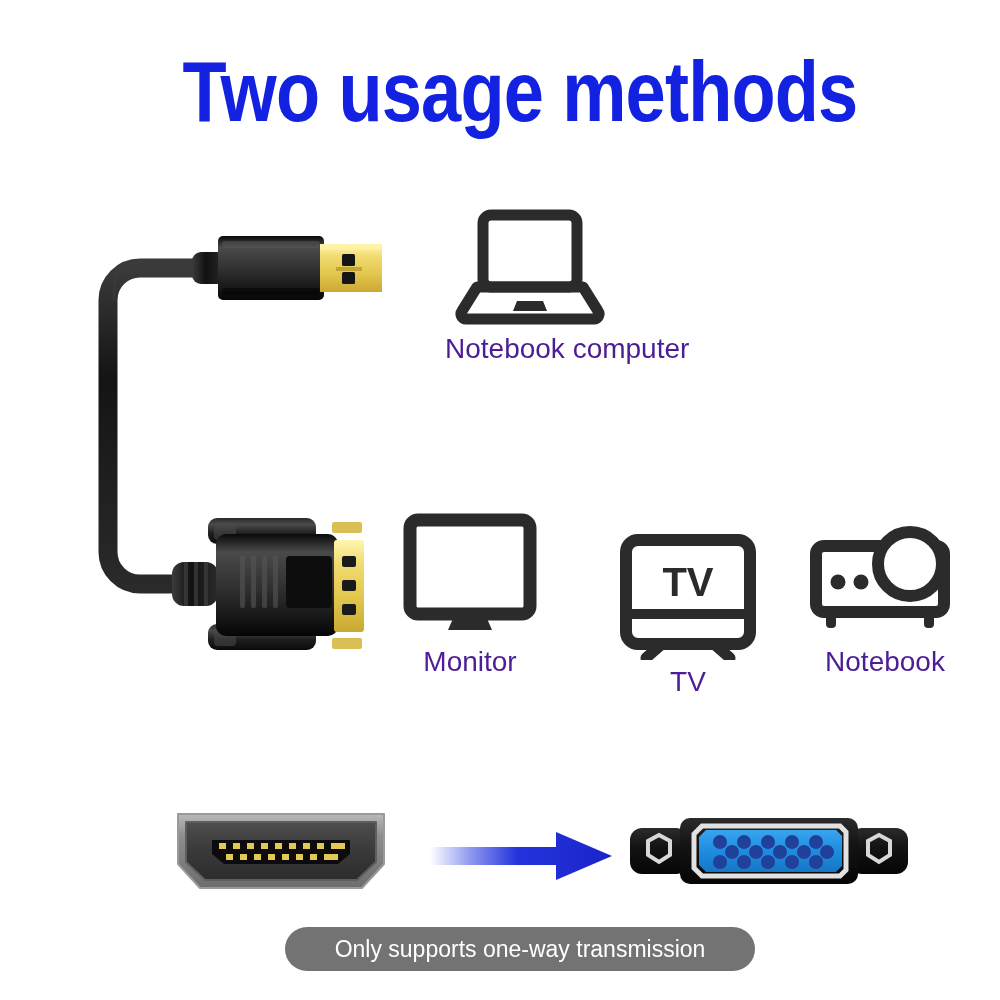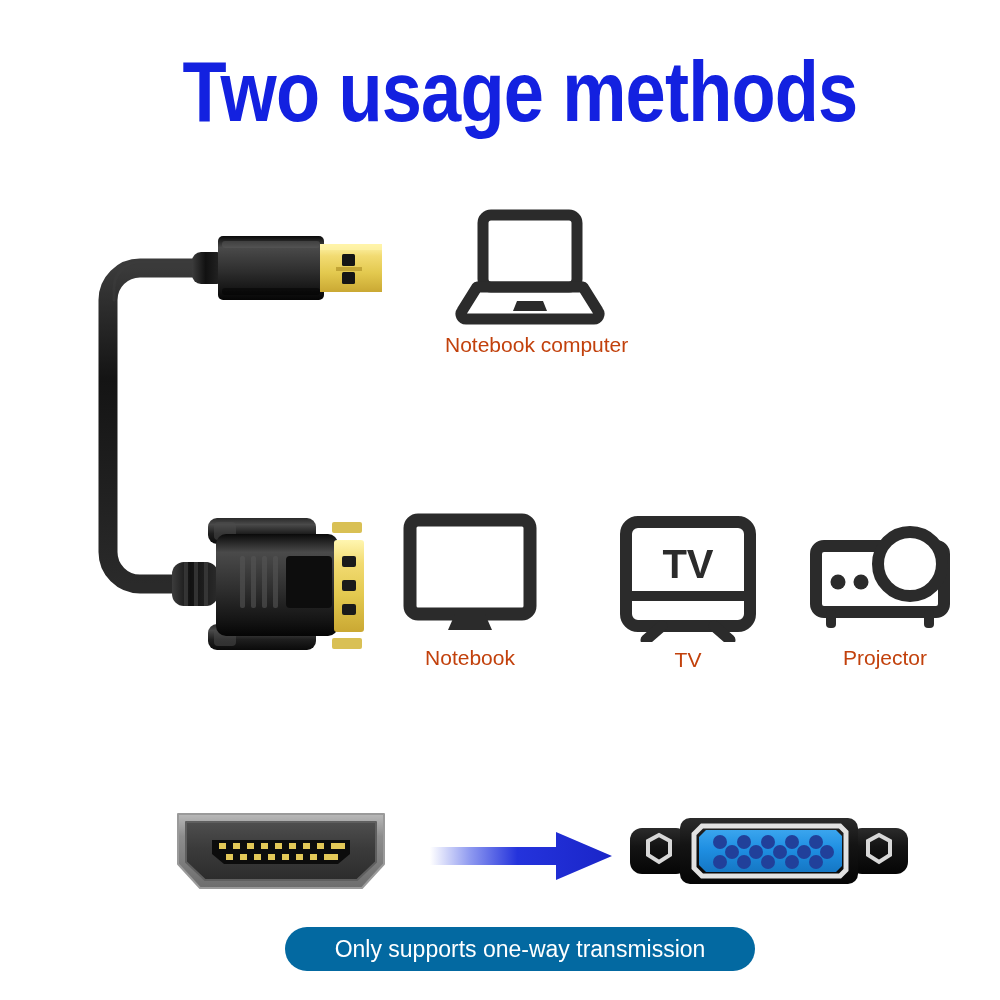--- a/index.html
+++ b/index.html
@@ -25,41 +25,41 @@
     transform:scaleX(0.84);
     transform-origin:50% 50%;
     white-space:nowrap;
     line-height:1.0;
   }
 
   
   .icon-item{position:absolute;text-align:center;}
   .icon-box{display:flex;align-items:center;justify-content:center;}
   .icon-label{
-    font-size:21px;
-    color:#c2410c;
+    font-size:28px;
+    color:#4c1d95;
     font-family:"Liberation Sans", sans-serif;
     white-space:nowrap;
     margin-top:6px;
   }
 
   
   .cable-wrap{position:absolute;left:60px;top:200px;width:320px;height:480px;}
 
   
   .hdmi-port{position:absolute;left:152px;top:808px;width:218px;height:88px;}
   .vga-port{position:absolute;left:608px;top:802px;width:282px;height:98px;}
   .arrow-wrap{position:absolute;left:408px;top:828px;width:186px;height:56px;}
 
   
   .banner{
     position:absolute;
     left:265px;top:927px;
     width:470px;height:44px;
-    background:#0369a1;
+    background:#737373;
     border-radius:22px;
     display:flex;align-items:center;justify-content:center;
   }
   .banner-text{
     color:#ffffff;
     font-size:23px;
     font-family:"Liberation Sans", sans-serif;
     white-space:nowrap;
   }
 </style>
@@ -167,24 +167,24 @@
   </div>
 
 
   <div class="icon-item" style="left:375px;top:512px;width:150px;">
     <div class="icon-box" style="height:128px;">
       <svg width="140" height="128" viewBox="0 0 140 128">
         <rect x="10" y="8" width="120" height="94" rx="8" fill="none" stroke="#2b2b2b" stroke-width="13"></rect>
         <path d="M 55 102 L 85 102 L 92 118 L 48 118 Z" fill="#2b2b2b"></path>
       </svg>
     </div>
-    <div class="icon-label">Notebook</div>
-  </div>
-
-  <div class="icon-item" style="left:598px;top:514px;width:140px;text-align:center;">
+    <div class="icon-label">Monitor</div>
+  </div>
+
+  <div class="icon-item" style="left:598px;top:532px;width:140px;text-align:center;">
     <div class="icon-box" style="height:128px;">
       <svg width="140" height="128" viewBox="0 0 140 128">
         <rect x="8" y="8" width="124" height="104" rx="12" fill="none" stroke="#2b2b2b" stroke-width="12"></rect>
         <line x1="14" y1="82" x2="126" y2="82" stroke="#2b2b2b" stroke-width="10"></line>
         <line x1="44" y1="112" x2="28" y2="126" stroke="#2b2b2b" stroke-width="11" stroke-linecap="round"></line>
         <line x1="96" y1="112" x2="112" y2="126" stroke="#2b2b2b" stroke-width="11" stroke-linecap="round"></line>
         <text x="70" y="64" font-family="Liberation Sans, sans-serif" font-size="40" font-weight="bold" fill="#2b2b2b" text-anchor="middle">TV</text>
       </svg>
     </div>
     <div class="icon-label">TV</div>
@@ -194,21 +194,21 @@
     <div class="icon-box" style="height:128px;">
       <svg width="150" height="128" viewBox="0 0 150 128">
         <path d="M 14 34 L 126 34 A 8 8 0 0 1 134 42 L 134 92 A 8 8 0 0 1 126 100 L 14 100 A 8 8 0 0 1 6 92 L 6 42 A 8 8 0 0 1 14 34 Z" fill="none" stroke="#2b2b2b" stroke-width="12"></path>
         <circle cx="100" cy="52" r="32" fill="#ffffff" stroke="#2b2b2b" stroke-width="12"></circle>
         <circle cx="28" cy="70" r="7.5" fill="#2b2b2b"></circle>
         <circle cx="51" cy="70" r="7.5" fill="#2b2b2b"></circle>
         <rect x="16" y="98" width="10" height="18" rx="4" fill="#2b2b2b"></rect>
         <rect x="114" y="98" width="10" height="18" rx="4" fill="#2b2b2b"></rect>
       </svg>
     </div>
-    <div class="icon-label">Projector</div>
+    <div class="icon-label">Notebook</div>
   </div>
 
   <div class="hdmi-port">
     <svg width="218" height="88" viewBox="0 0 218 88">
       <defs>
         <linearGradient id="hdmiOuter" x1="0" y1="0" x2="0" y2="1">
           <stop offset="0%" stop-color="#b9b9b9"></stop>
           <stop offset="30%" stop-color="#8d8d8d"></stop>
           <stop offset="100%" stop-color="#6d6d6d"></stop>
         </linearGradient>

